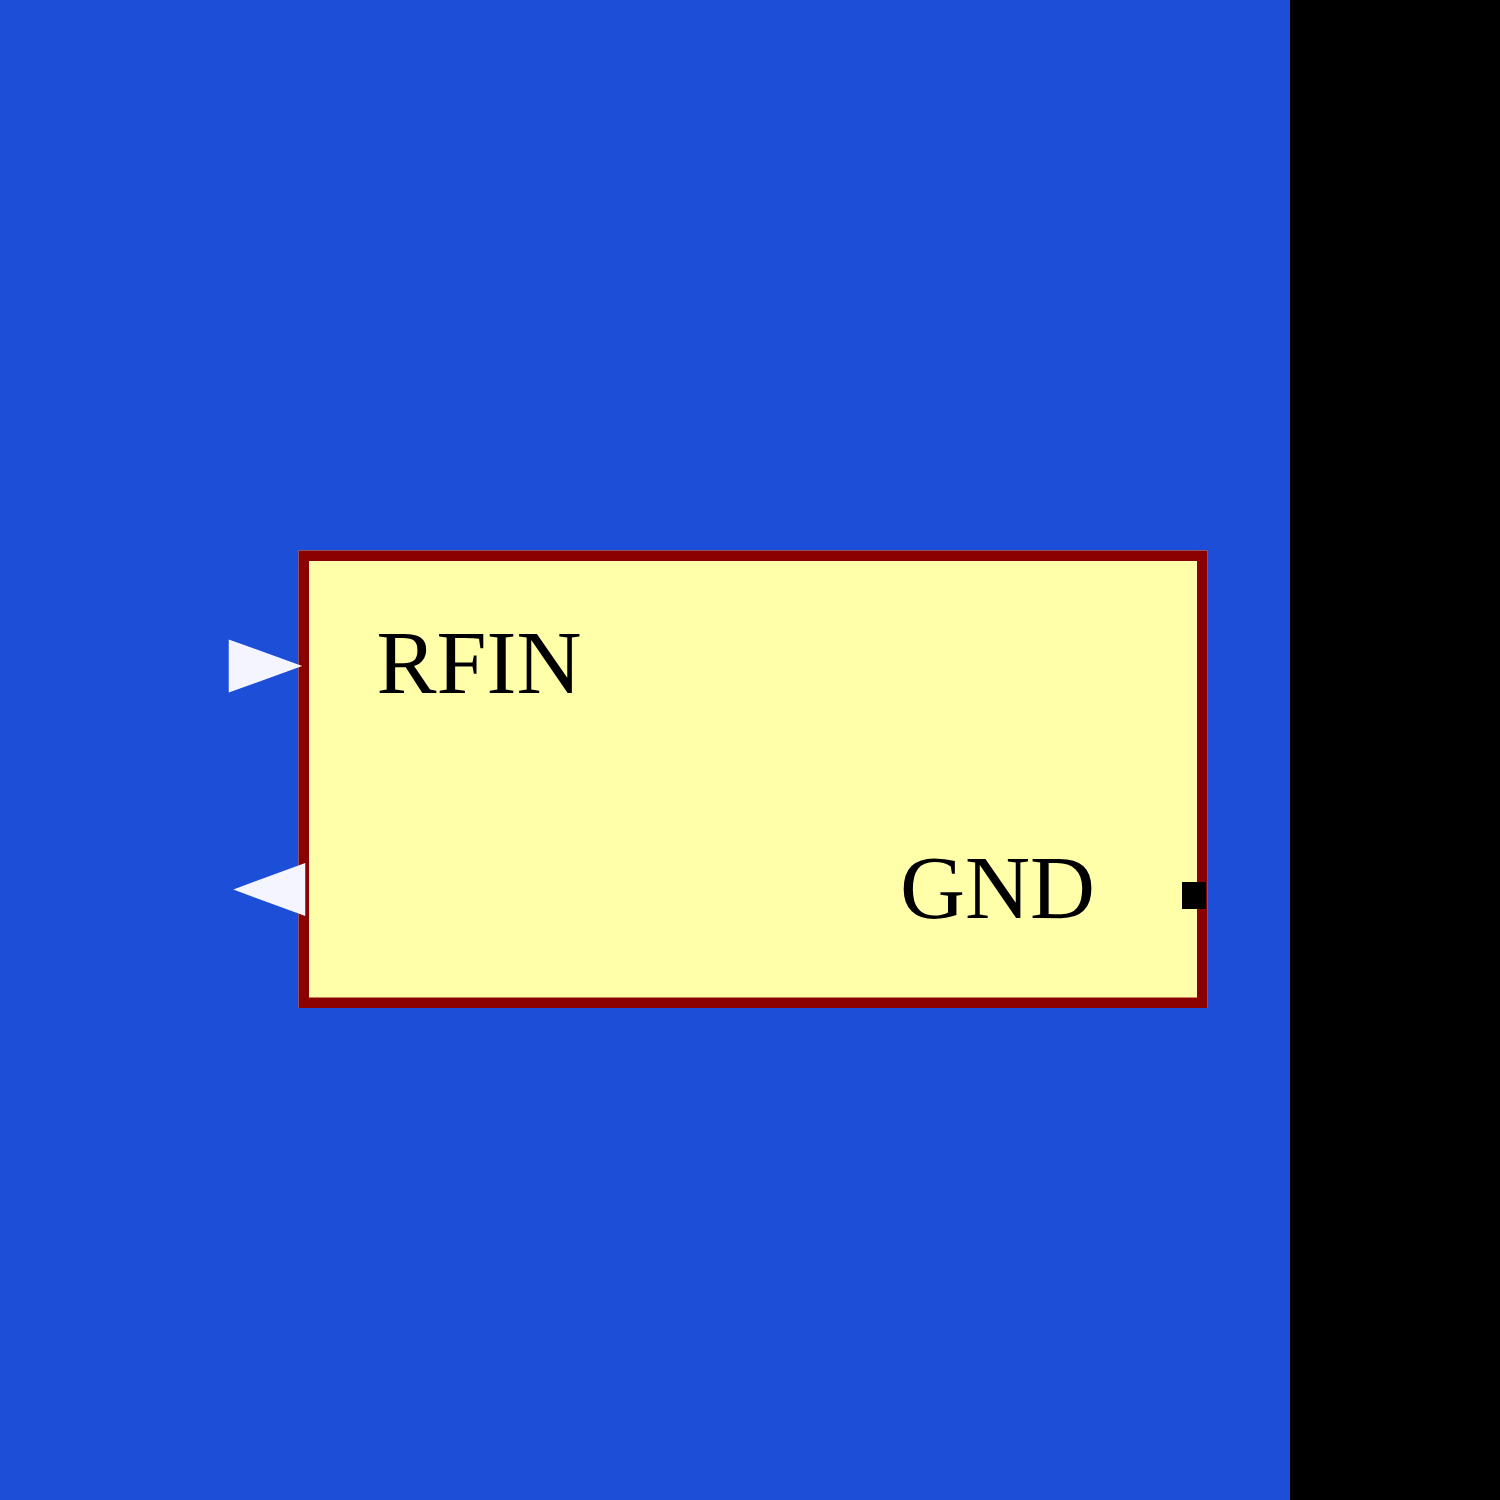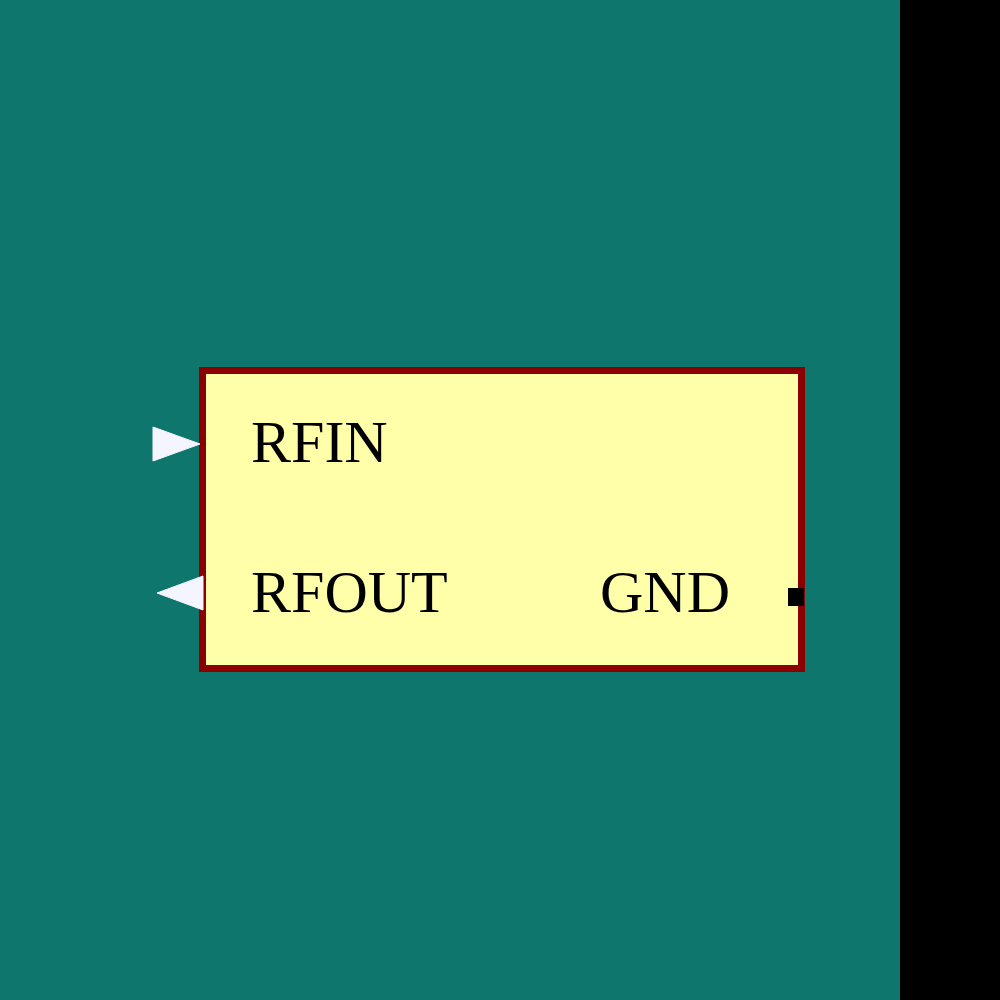--- a/index.html
+++ b/index.html
@@ -12,22 +12,21 @@
     width: 1000px;
     height: 1000px;
     overflow: hidden;
     font-family: "Liberation Serif", "DejaVu Serif", serif;
   }
 
   #canvas {
     position: relative;
     width: 860px;
     height: 1000px;
-    background: #0f766e;
-    padding-left: 40px;
+    background: #1d4ed8;
   }
 
   
   .component-body {
     position: absolute;
     left: 199px;
     top: 367px;
     width: 606px;
     height: 305px;
     box-sizing: border-box;
@@ -84,17 +83,16 @@
   <div class="port port-rfout">
     <svg width="50" height="40" viewBox="0 0 50 40">
       <polygon points="48,3 48,37 2,20" fill="#F5F5FF" stroke="#F5F5FF" stroke-width="1"></polygon>
     </svg>
   </div>
 
   <div class="pin-marker"></div>
 
   <div class="pin-label label-rfin">RFIN</div>
 
-  <div class="pin-label label-rfout">RFOUT</div>
 
   <div class="pin-label label-gnd">GND</div>
 
 </div>
 
 </body></html>

